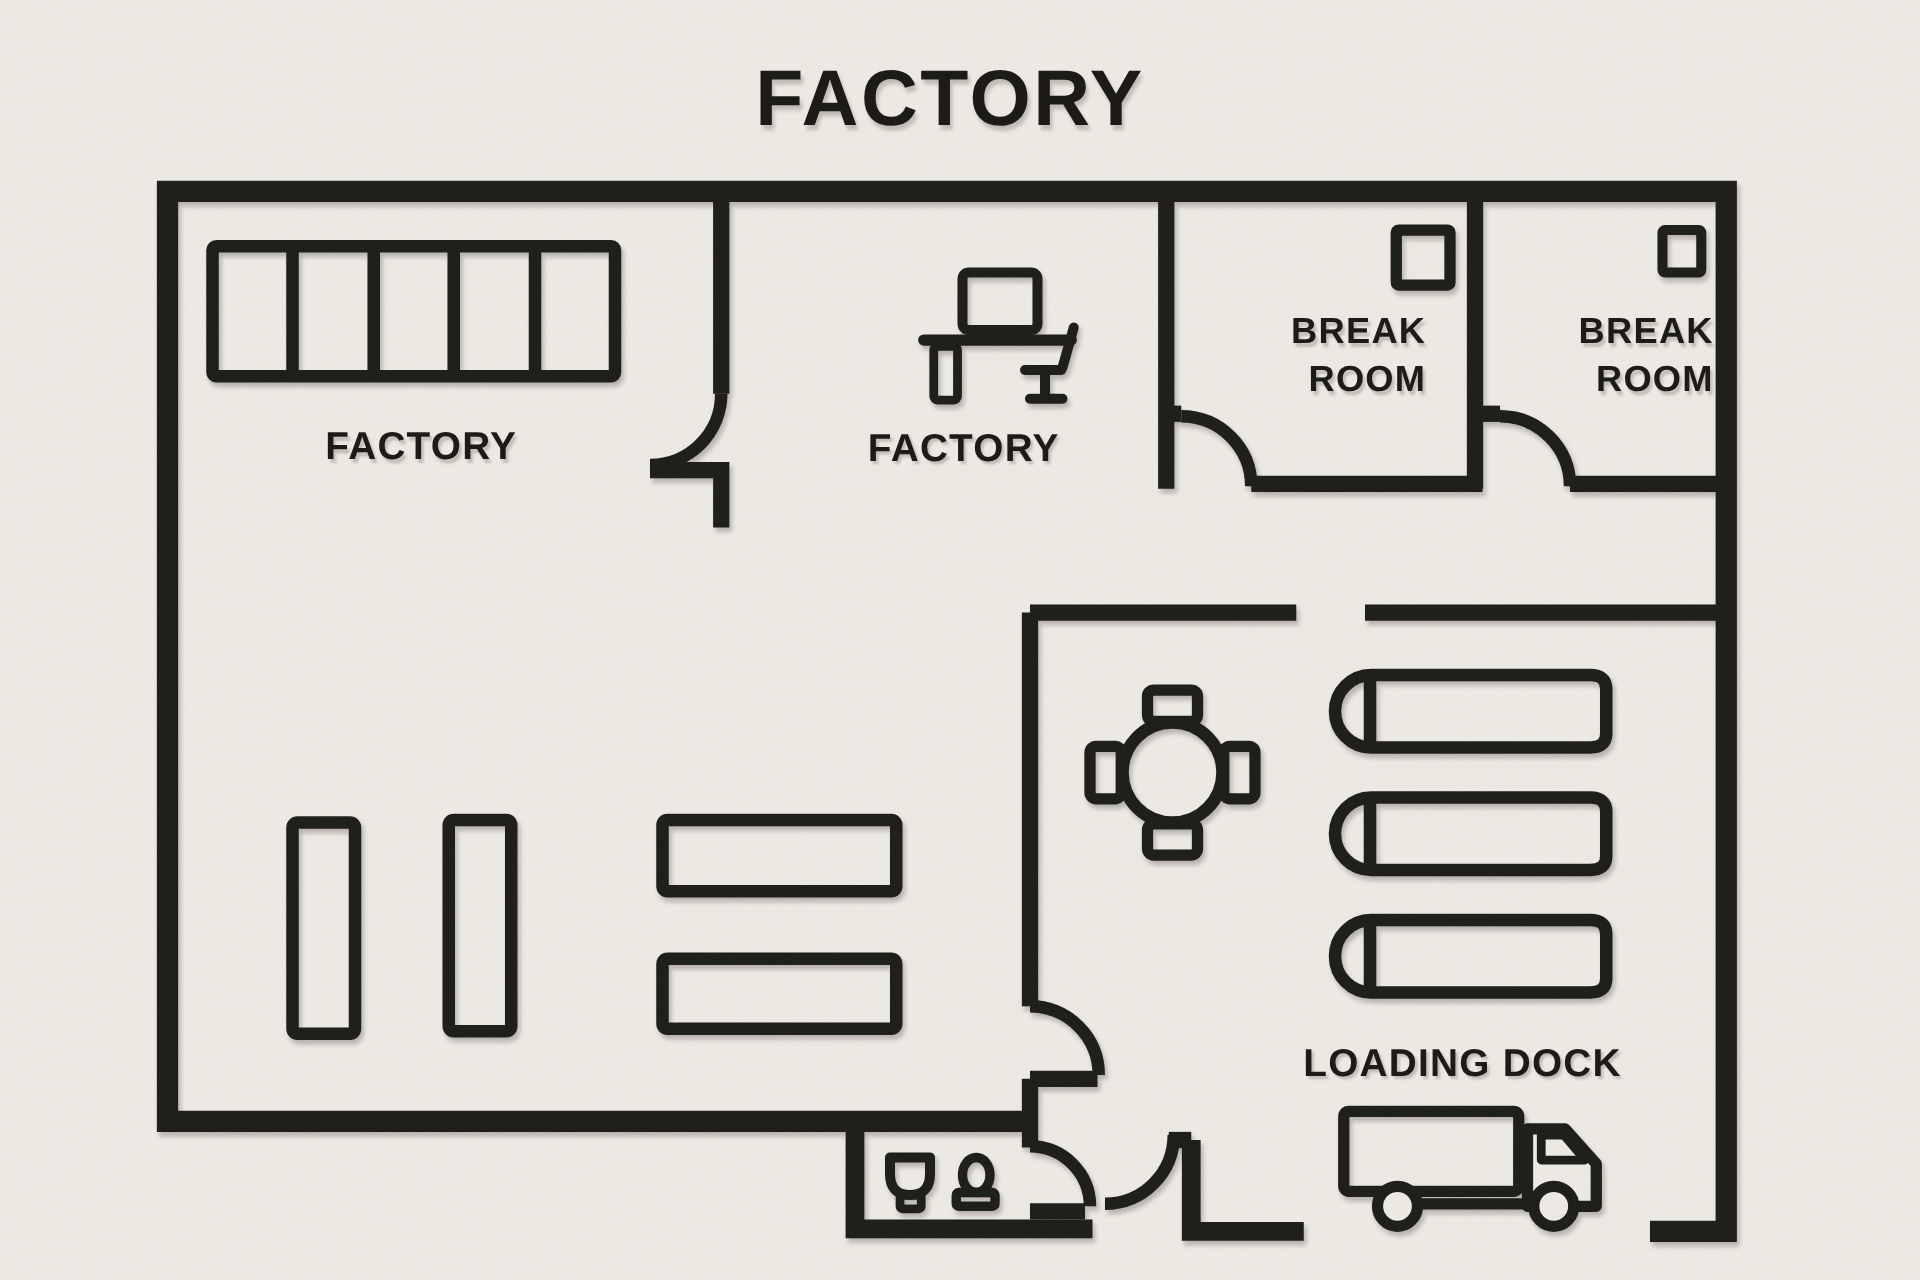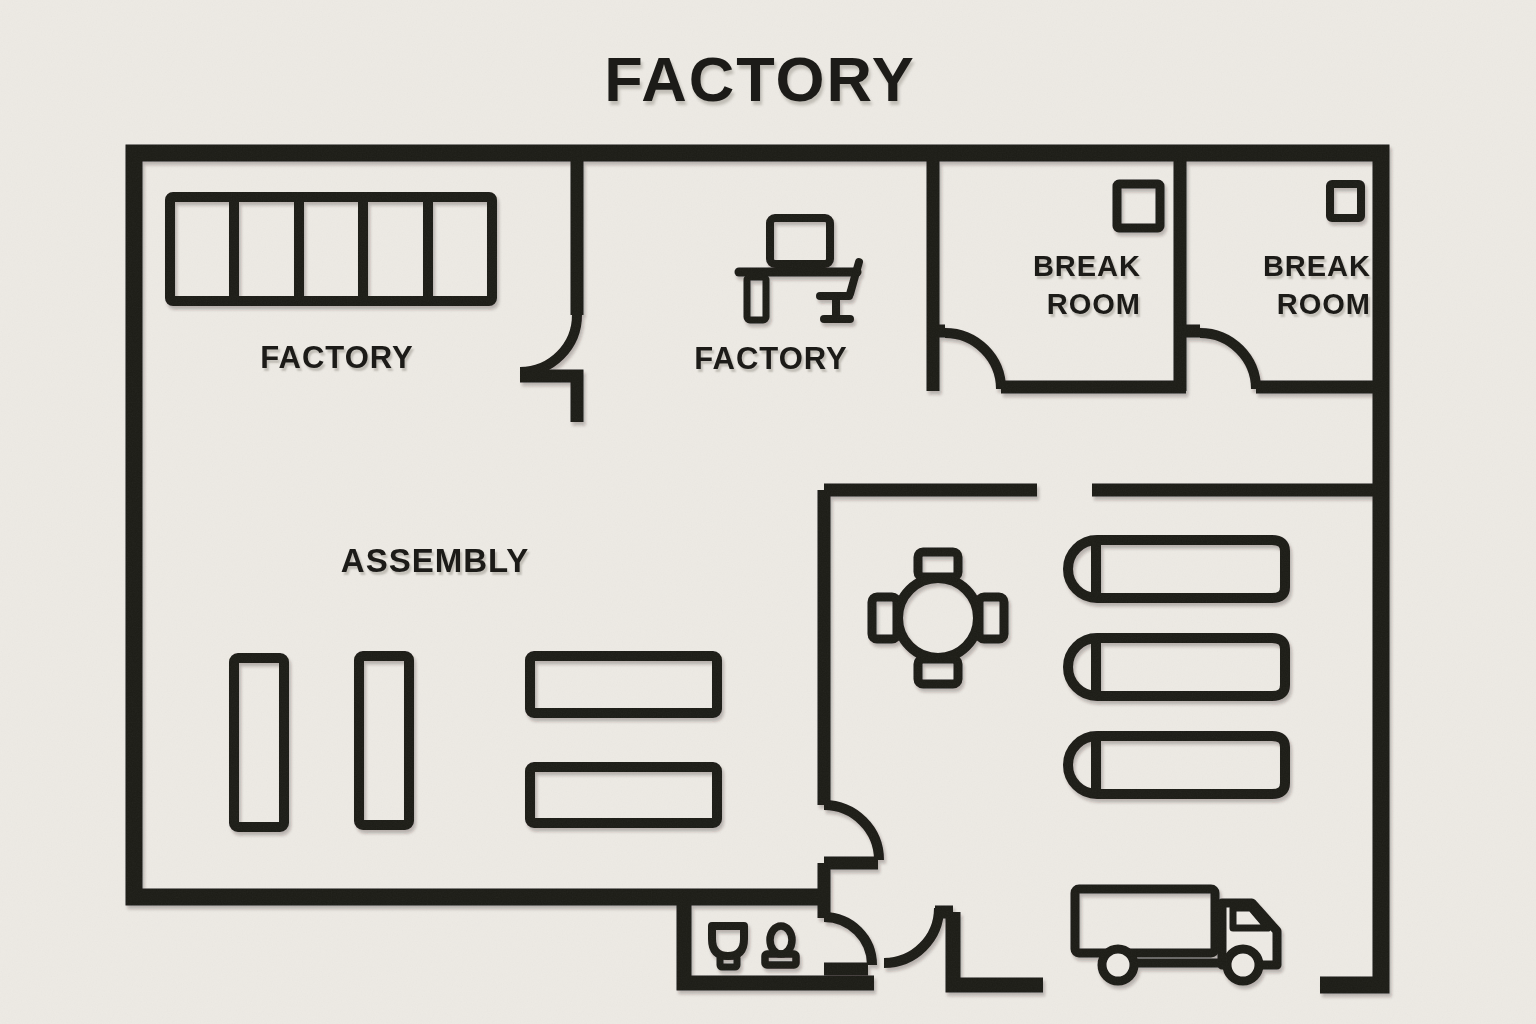--- a/index.html
+++ b/index.html
@@ -152,16 +152,16 @@
   <div class="title" style="left:760px;top:79px">FACTORY</div>
 
   <div class="lbl fs31" style="left:337px;top:358px">FACTORY</div>
 
   <div class="lbl fs31" style="left:771px;top:359px">FACTORY</div>
 
   <div class="lbl fs29" style="left:1056px;top:285px;width:170px">BREAK ROOM</div>
 
   <div class="lbl fs29" style="left:1286px;top:285px;width:170px">BREAK ROOM</div>
 
-  <div class="lbl fs33" style="left:435px;top:561px">ASSEMBLY</div>
 
 
+  <div class="lbl fs31" style="left:1170px;top:851px;white-space:nowrap">LOADING DOCK</div>
 </div>
 
 </body></html>

